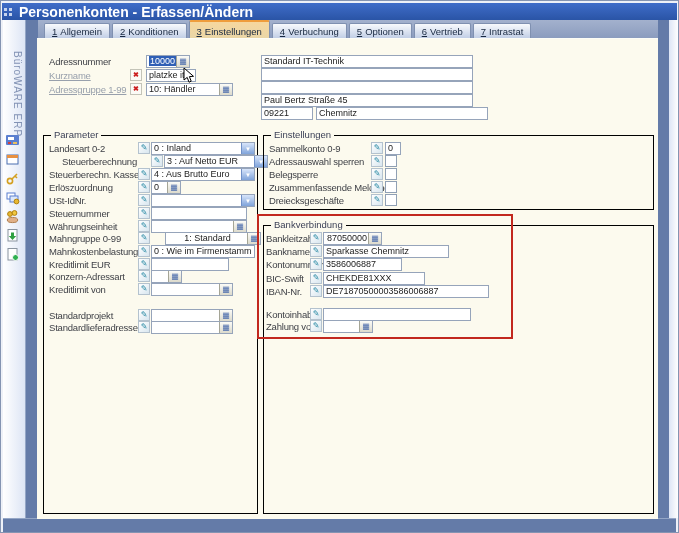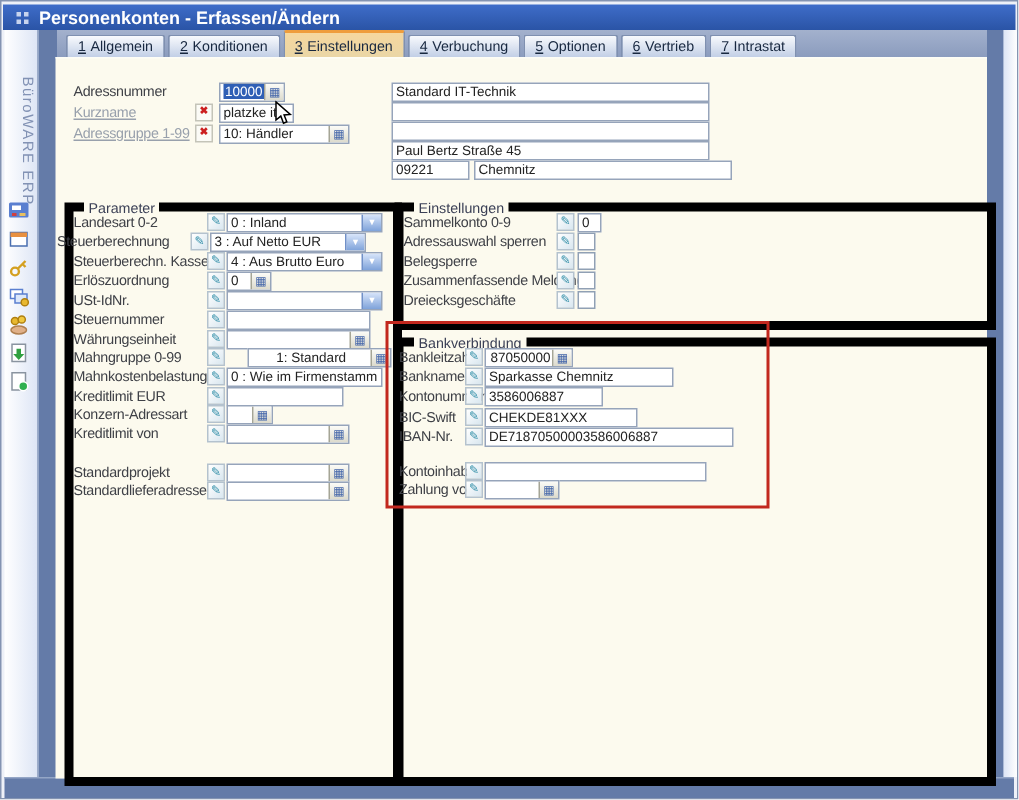--- a/index.html
+++ b/index.html
@@ -2,22 +2,22 @@
 <html><head>
 <meta charset="utf-8">
 <style>
   html,body{margin:0;padding:0;background:#fff;}
   .stage{position:relative;width:679px;height:533px;background:#eef1f8;border:1px solid #8494b2;
          box-sizing:border-box;font-family:"Liberation Sans",sans-serif;font-size:9.5px;color:#222;
          overflow:hidden;}
   .abs{position:absolute;}
   
   .titlebar{left:1px;top:2px;width:675px;height:17px;background:linear-gradient(#3f6dc9,#2a54a6);
-            display:flex;align-items:center;padding-left:9px;box-sizing:border-box;color:#fff;
-            font-weight:bold;font-size:12px;}
+            display:flex;align-items:center;padding-left:2px;box-sizing:border-box;color:#fff;
+            font-weight:bold;font-size:14px;}
   .dots{width:3px;height:3px;background:#c7d4ee;box-shadow:5px 0 #c7d4ee,0 5px #c7d4ee,5px 5px #c7d4ee;
         margin-right:12px;margin-top:-4px;}
   .tabstrip{left:36px;top:19px;width:639px;height:18px;background:linear-gradient(#a3b1cd,#8b9cbe);
             display:flex;align-items:flex-end;padding-left:7px;box-sizing:border-box;}
   .tab{height:15px;box-sizing:border-box;padding:2px 7px 0;margin-right:2px;font-size:9.5px;
        color:#182840;background:linear-gradient(#f8fafd,#c2cfe6);border:1px solid #7f90b0;
        border-bottom:none;border-radius:2px 2px 0 0;white-space:nowrap;cursor:default;}
   .tab.on{height:18px;padding-top:4px;background:linear-gradient(#f6d79e,#ead6a6);
           border-top:2px solid #ef9d3c;margin-top:24px;}
   .tab .k{text-decoration:underline;}
@@ -25,21 +25,21 @@
   .lstrip{left:2px;top:19px;width:22px;height:498px;background:linear-gradient(to right,#ffffff,#dde5f5);}
   .ldark{left:24px;top:19px;width:12px;height:498px;background:#647ba8;border-left:1px solid #94a6c6;}
   .rdark{left:657px;top:19px;width:11px;height:498px;background:#647ba8;border-right:1px solid #94a6c6;}
   .rstrip{left:668px;top:19px;width:9px;height:498px;background:linear-gradient(to left,#ffffff,#dde5f5);}
   .bbar{left:2px;top:517px;width:673px;height:13px;background:#647ba8;border-top:1px solid #94a6c6;}
   .content{left:36px;top:37px;width:621px;height:480px;background:#fcfaee;border-top:1px solid #fdfdf6;}
   .brand{left:0;top:50px;width:22px;height:110px;writing-mode:vertical-rl;color:#8292b4;
          font-size:10px;letter-spacing:1px;text-align:left;padding-left:4px;box-sizing:border-box;}
   .tool{left:4px;width:16px;height:16px;}
   
-  .gbox{border:6px solid #000000;}
+  .gbox{border:1px solid #000000;}
   .gbox .legend{position:absolute;top:-7px;left:7px;background:#fcfaee;padding:0 3px;
                 font-size:9.5px;color:#3a3f55;white-space:nowrap;}
   
   .row{position:absolute;height:13px;}
   .lbl{position:absolute;left:0;top:1px;color:#3f4147;white-space:nowrap;letter-spacing:-0.2px;}
   .lbl.gray{color:#98a0ac;text-decoration:underline;}
   .fld{position:absolute;top:0;height:13px;box-sizing:border-box;background:#fff;
        border:1px solid #96a4ba;display:flex;align-items:center;padding:0 2px;overflow:hidden;}
   .fld .v{white-space:nowrap;line-height:11px;font-size:9px;}
   .fld.c .v{flex:1;text-align:center;}
@@ -185,21 +185,21 @@
     <span class="legend">Parameter</span>
   </div>
   <div class="row" style="left:48px;top:141px;width:206px">
     <span class="lbl">Landesart 0-2</span>
     <span class="edit-ic" style="left:89px">✎</span>
     <span class="fld" style="left:102px;width:104px">
         <span class="v">0 : Inland</span>
         <span class="dd">▼</span>
       </span>
   </div>
-  <div class="row" style="left:37px;top:154px;width:206px">
+  <div class="row" style="left:61px;top:154px;width:206px">
     <span class="lbl">Steuerberechnung</span>
     <span class="edit-ic" style="left:89px">✎</span>
     <span class="fld" style="left:102px;width:104px">
         <span class="v">3 : Auf Netto EUR</span>
         <span class="dd">▼</span>
       </span>
   </div>
   <div class="row" style="left:48px;top:167px;width:206px">
     <span class="lbl">Steuerberechn. Kasse</span>
     <span class="edit-ic" style="left:89px">✎</span>

